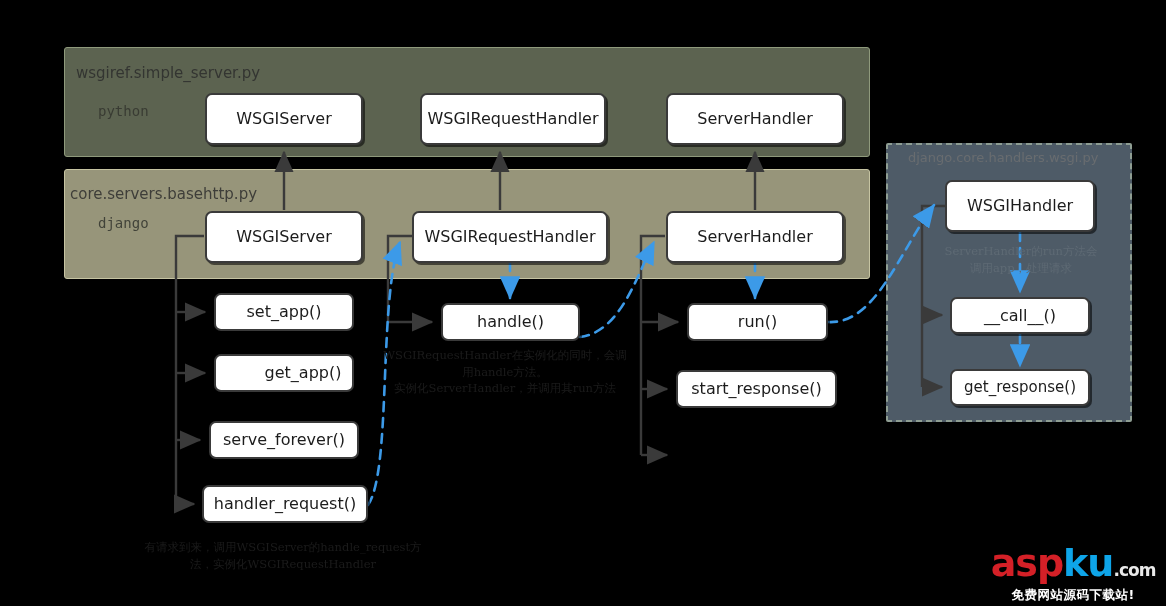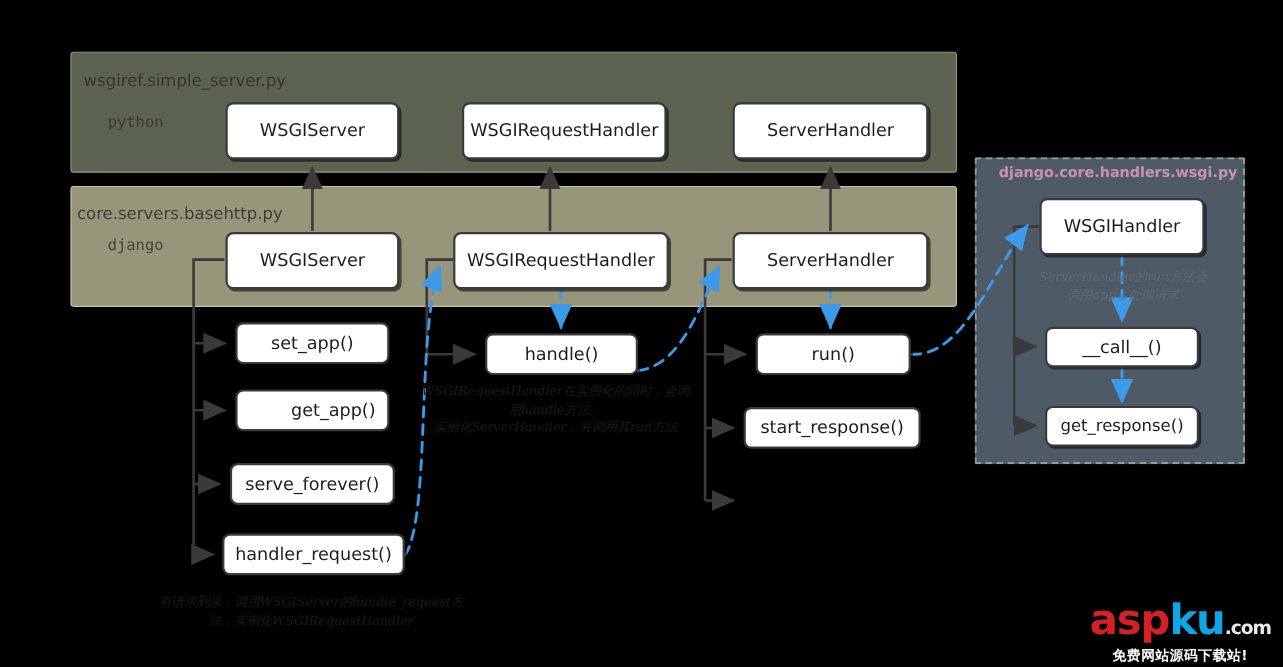--- a/index.html
+++ b/index.html
@@ -15,21 +15,21 @@
   .panel-handlers{left:886px;top:143px;width:246px;height:279px;background:#4e5b67;border:2px dashed #8f9e93;border-radius:2px;}
 
   .node{position:absolute;box-sizing:border-box;background:#ffffff;border:2px solid #3a3a3a;border-radius:7px;
         display:flex;align-items:center;justify-content:center;text-align:center;
         font-family:"DejaVu Sans",sans-serif;font-size:16px;color:#1c1c1c;line-height:1.12;
         box-shadow:2px 2px 0 rgba(0,0,0,.55);padding:0 6px;}
   .node.sm{font-size:15px;}
 
   svg.edges{position:absolute;left:0;top:0;width:1166px;height:606px;overflow:visible;pointer-events:none;}
 
-  .note{position:absolute;text-align:center;line-height:1.45;font-family:"DejaVu Serif",serif;white-space:pre-line;font-style:italic;}
+  .note{position:absolute;text-align:center;line-height:1.45;font-family:"DejaVu Serif",serif;white-space:pre-line;}
   .note-dark{color:#1b1b1b;font-size:11.5px;}
   .note-light{color:#5e6a74;font-size:11.5px;}
 
   .wm{position:absolute;right:8px;bottom:6px;width:170px;height:56px;text-align:center;}
   .wm-main{font-family:"DejaVu Sans",sans-serif;font-weight:bold;font-size:38px;line-height:38px;letter-spacing:-1px;}
   .wm-a{color:#d42027;}
   .wm-k{color:#0ea5e9;}
   .wm-com{color:#e9e9e9;font-size:17px;font-weight:bold;}
   .wm-sub{color:#ffffff;font-size:12.5px;font-weight:bold;letter-spacing:.5px;margin-top:-2px;}
 </style>
@@ -41,21 +41,21 @@
   <div class="panel panel-python"></div>
   <div class="panel panel-django"></div>
   <div class="panel panel-handlers"></div>
 
   <div class="panel-label" style="left:76px;top:64px;font-size:15px;">wsgiref.simple_server.py</div>
   <div class="lang-label" style="left:98px;top:103px;font-size:14px;">python</div>
 
   <div class="panel-label" style="left:70px;top:185px;font-size:15px;">core.servers.basehttp.py</div>
   <div class="lang-label" style="left:98px;top:215px;font-size:14px;">django</div>
 
-  <div class="panel-label" style="left:908px;top:150px;font-size:13px;color:#f9a8d4;opacity:.72;font-weight:bold;">django.core.handlers.wsgi.py</div>
+  <div class="panel-label" style="left:908px;top:150px;font-size:13px;color:#737373;opacity:.72;">django.core.handlers.wsgi.py</div>
 
   <svg class="edges" viewBox="0 0 1166 606">
     <defs>
       <marker id="arrD" markerWidth="9" markerHeight="8" refX="8.4" refY="4" orient="auto">
         <path d="M0,0 L9,4 L0,8 z" fill="#3a3a3a"></path>
       </marker>
       <marker id="arrB" markerWidth="9" markerHeight="8" refX="8.4" refY="4" orient="auto">
         <path d="M0,0 L9,4 L0,8 z" fill="#3c9ae8"></path>
       </marker>
     </defs>

